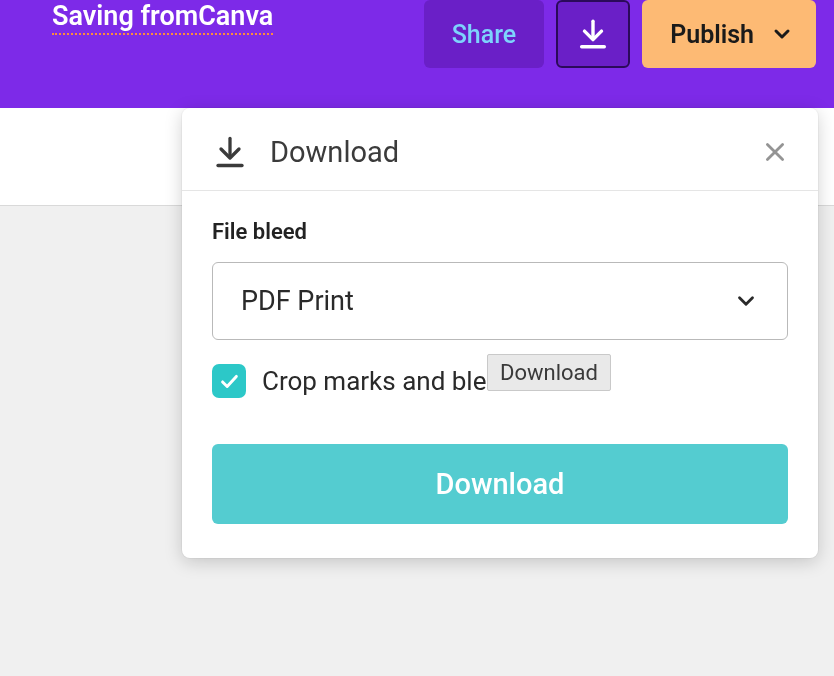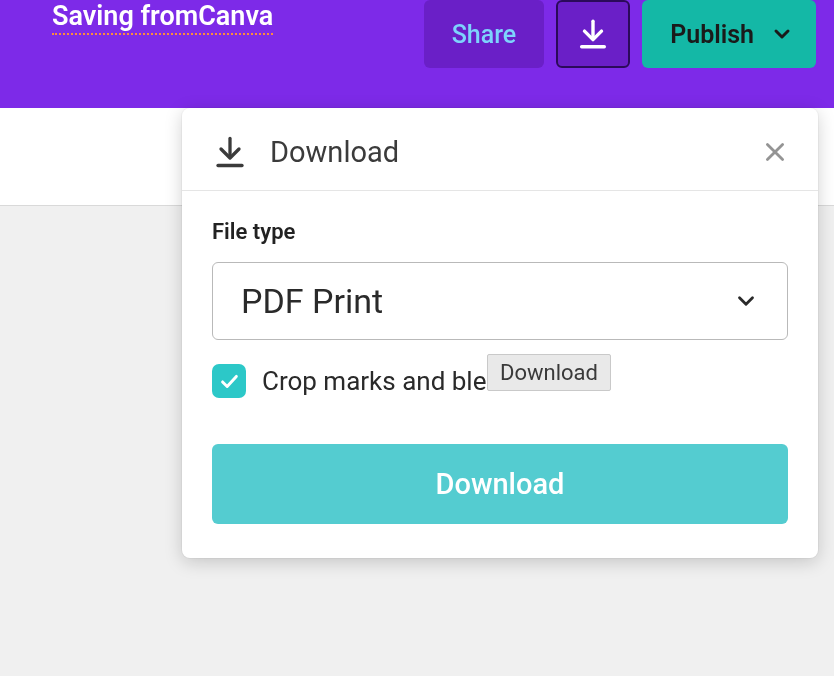--- a/index.html
+++ b/index.html
@@ -52,21 +52,21 @@
     .btn-download-icon {
       background: #6a1fc7;
       width: 74px;
       padding: 0;
       border: 2px solid #2b0a5a;
     }
     .btn-download-icon svg {
       stroke: #fff;
     }
     .btn-publish {
-      background: #14b8a6;
+      background: #fdba74;
       color: #1a1a1a;
       gap: 16px;
       padding: 0 22px 0 28px;
       font-weight: 600;
     }
     .btn-publish svg {
       stroke: #1a1a1a;
     }
     .whitebar {
       height: 98px;
@@ -119,21 +119,21 @@
       height: 78px;
       border: 1px solid #b9b9b9;
       border-radius: 6px;
       display: flex;
       align-items: center;
       padding: 0 28px;
       cursor: pointer;
       justify-content: space-between;
     }
     .select-text {
-      font-size: 34px;
+      font-size: 27px;
       color: #2a2a2a;
     }
     .checkbox-row {
       display: flex;
       align-items: center;
       gap: 16px;
       margin-top: 24px;
       cursor: pointer;
     }
     .checkbox {
@@ -213,21 +213,21 @@
       <polyline points="6 10 12 16 18 10"></polyline>
       <line x1="4" y1="21" x2="20" y2="21"></line>
     </svg>
     <span class="title">Download</span>
     <svg class="close-btn" width="26" height="26" viewBox="0 0 24 24" fill="none" stroke-width="2.6" stroke-linecap="round">
       <line x1="5" y1="5" x2="19" y2="19"></line>
       <line x1="19" y1="5" x2="5" y2="19"></line>
     </svg>
   </div>
   <div class="popover-body">
-    <div class="label">File type</div>
+    <div class="label">File bleed</div>
     <div class="select">
       <span class="select-text">PDF Print</span>
       <svg width="26" height="26" viewBox="0 0 24 24" fill="none" stroke="#2a2a2a" stroke-width="2.6" stroke-linecap="round" stroke-linejoin="round">
         <polyline points="6 9 12 15 18 9"></polyline>
       </svg>
     </div>
     <div class="checkbox-row">
       <div class="checkbox">
         <svg width="22" height="22" viewBox="0 0 24 24" fill="none" stroke-width="3.2" stroke-linecap="round" stroke-linejoin="round">
           <polyline points="5 13 10 18 20 7"></polyline>

